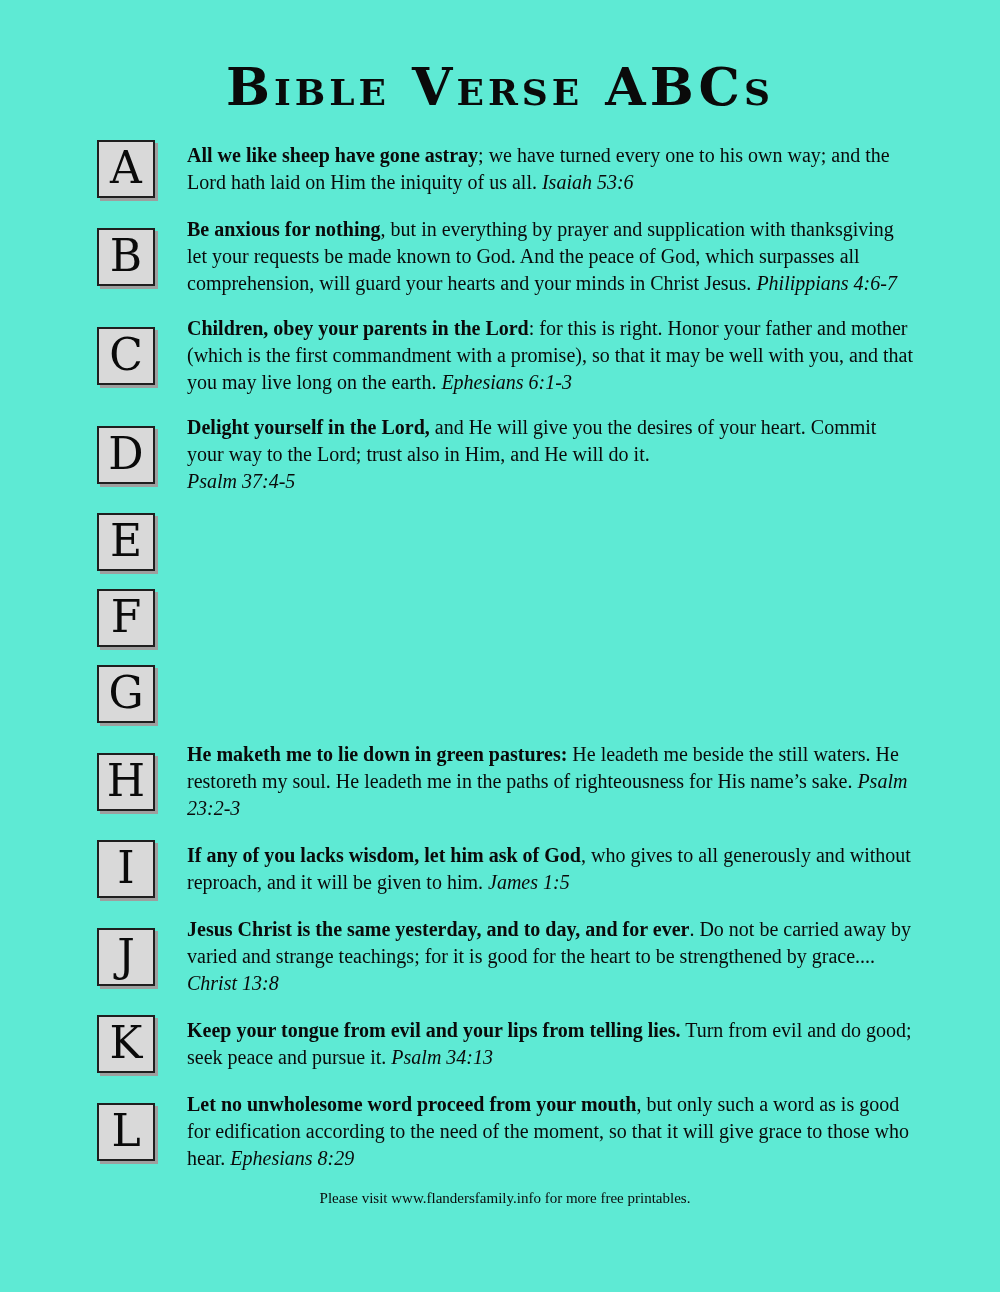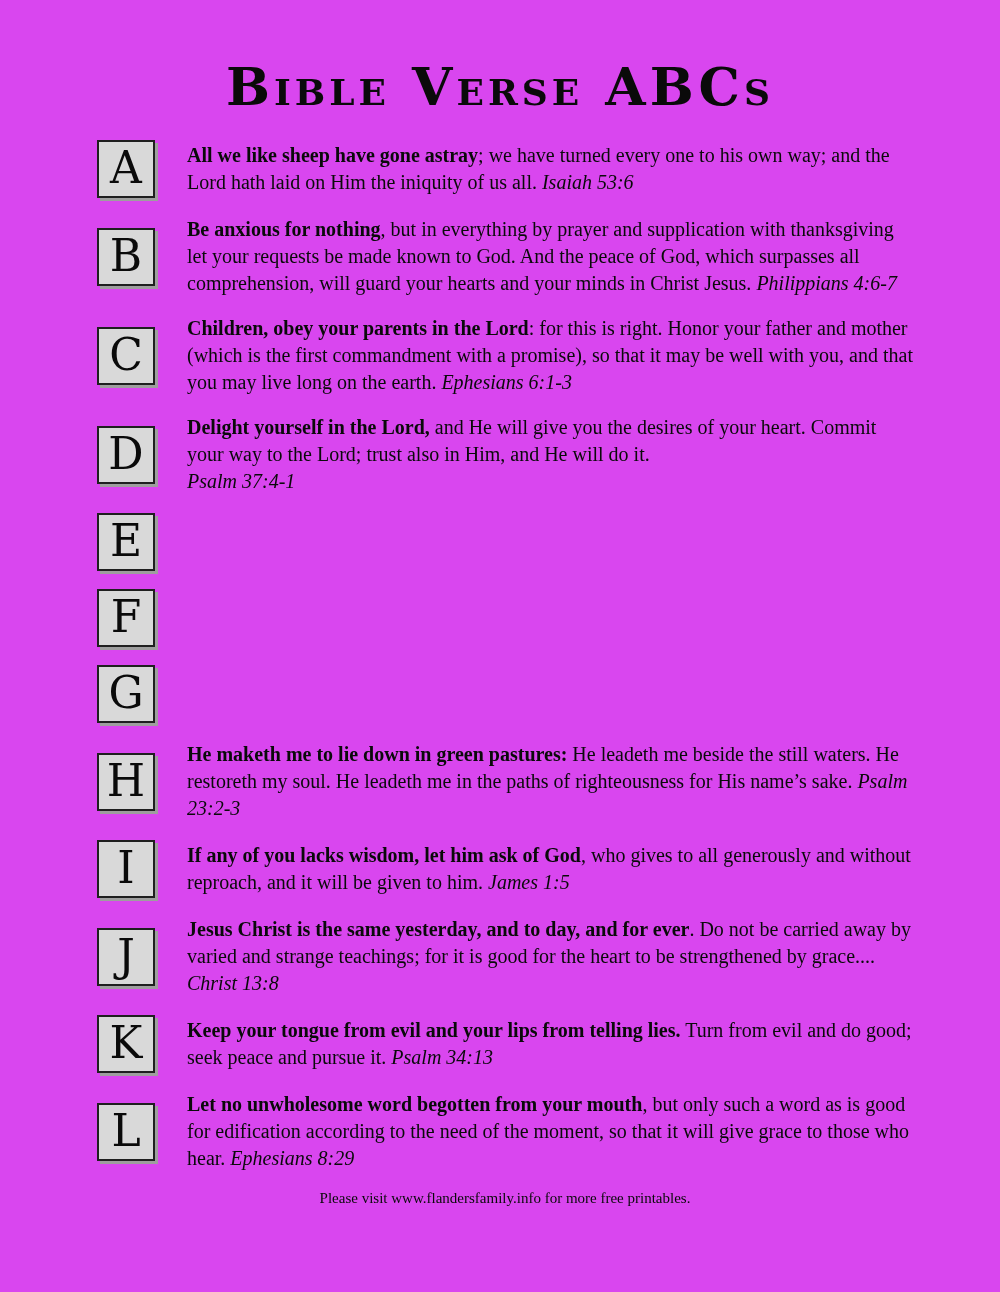--- a/index.html
+++ b/index.html
@@ -5,21 +5,21 @@
   html, body {
     margin: 0;
     padding: 0;
     background: #ffffff;
   }
   .page {
     position: relative;
     width: 1000px;
     height: 1292px;
     box-sizing: border-box;
-    background: #d946ef;
+    background: #5eead4;
     color: #000000;
     font-family: "Liberation Serif", serif;
     padding-top: 56px;
     overflow: hidden;
   }
   .page-title {
     margin: 0;
     text-align: center;
     font-family: "DejaVu Serif", serif;
     font-variant: small-caps;
@@ -100,21 +100,21 @@
       <span class="letter">C</span>
     </div>
     <p class="verse"><strong>Children, obey your parents in the Lord</strong><span>: for this is right. Honor your father and mother (which is the first commandment with a promise), so that it may be well with you, and that you may live long on the earth. </span><em>Ephesians 6:1-3</em></p>
   </div>
 
   <div class="row">
     <div class="letterbox">
       <span class="letter">D</span>
     </div>
     <p class="verse"><strong>Delight yourself in the Lord,</strong><span> and He will give you the desires of your heart. Commit your way to the Lord; trust also in Him, and He will do it.
-</span><em>Psalm 37:4-1</em></p>
+</span><em>Psalm 37:4-5</em></p>
   </div>
 
   <div class="row">
     <div class="letterbox">
       <span class="letter">E</span>
     </div>
   </div>
 
   <div class="row">
     <div class="letterbox">
@@ -153,18 +153,18 @@
     <div class="letterbox">
       <span class="letter">K</span>
     </div>
     <p class="verse"><strong>Keep your tongue from evil and your lips from telling lies.</strong><span> Turn from evil and do good; seek peace and pursue it. </span><em>Psalm 34:13</em></p>
   </div>
 
   <div class="row">
     <div class="letterbox">
       <span class="letter">L</span>
     </div>
-    <p class="verse"><strong>Let no unwholesome word begotten from your mouth</strong><span>, but only such a word as is good for edification according to the need of the moment, so that it will give grace to those who hear. </span><em>Ephesians 8:29</em></p>
+    <p class="verse"><strong>Let no unwholesome word proceed from your mouth</strong><span>, but only such a word as is good for edification according to the need of the moment, so that it will give grace to those who hear. </span><em>Ephesians 8:29</em></p>
   </div>
 </div>
 
   <div class="footer">Please visit www.flandersfamily.info for more free printables.</div>
 </div>
 
 </body></html>

